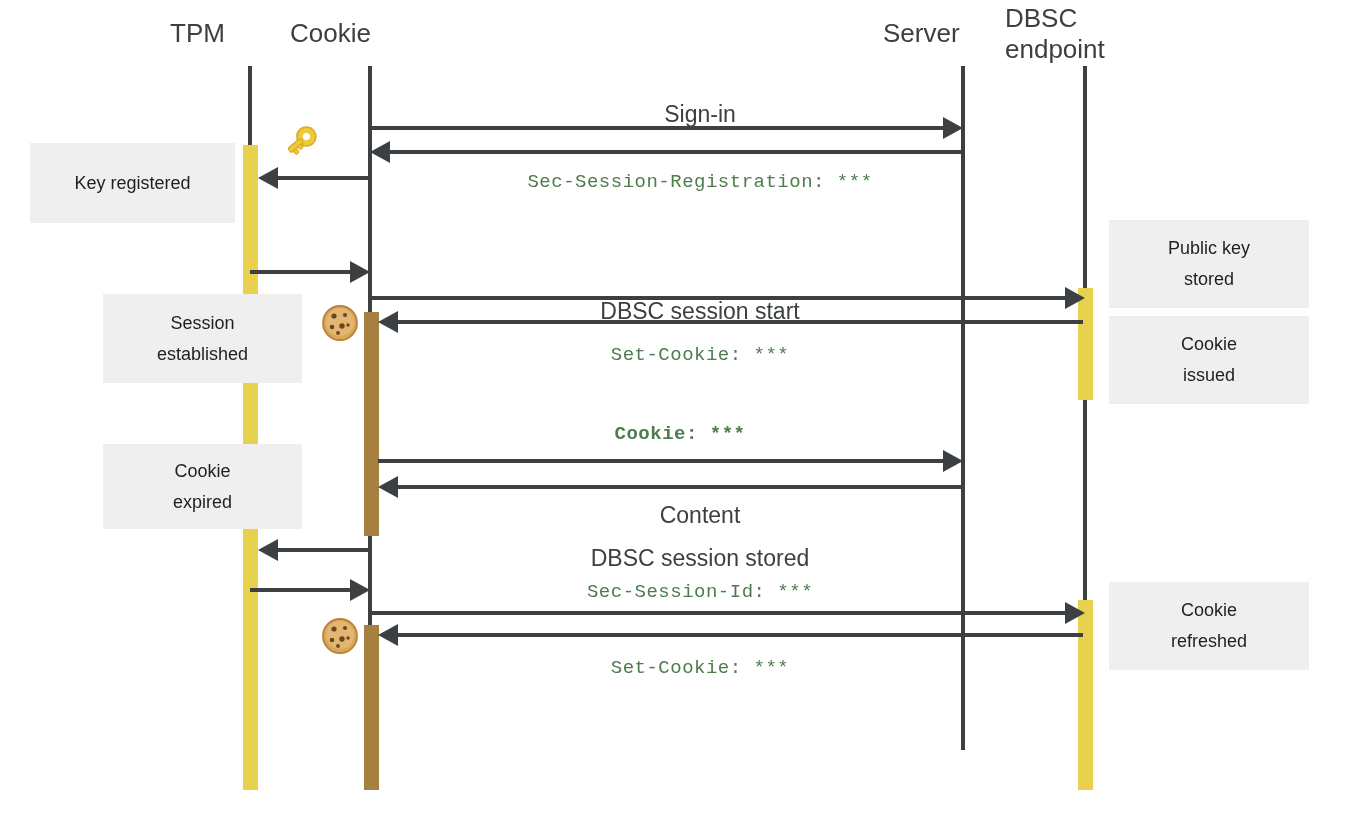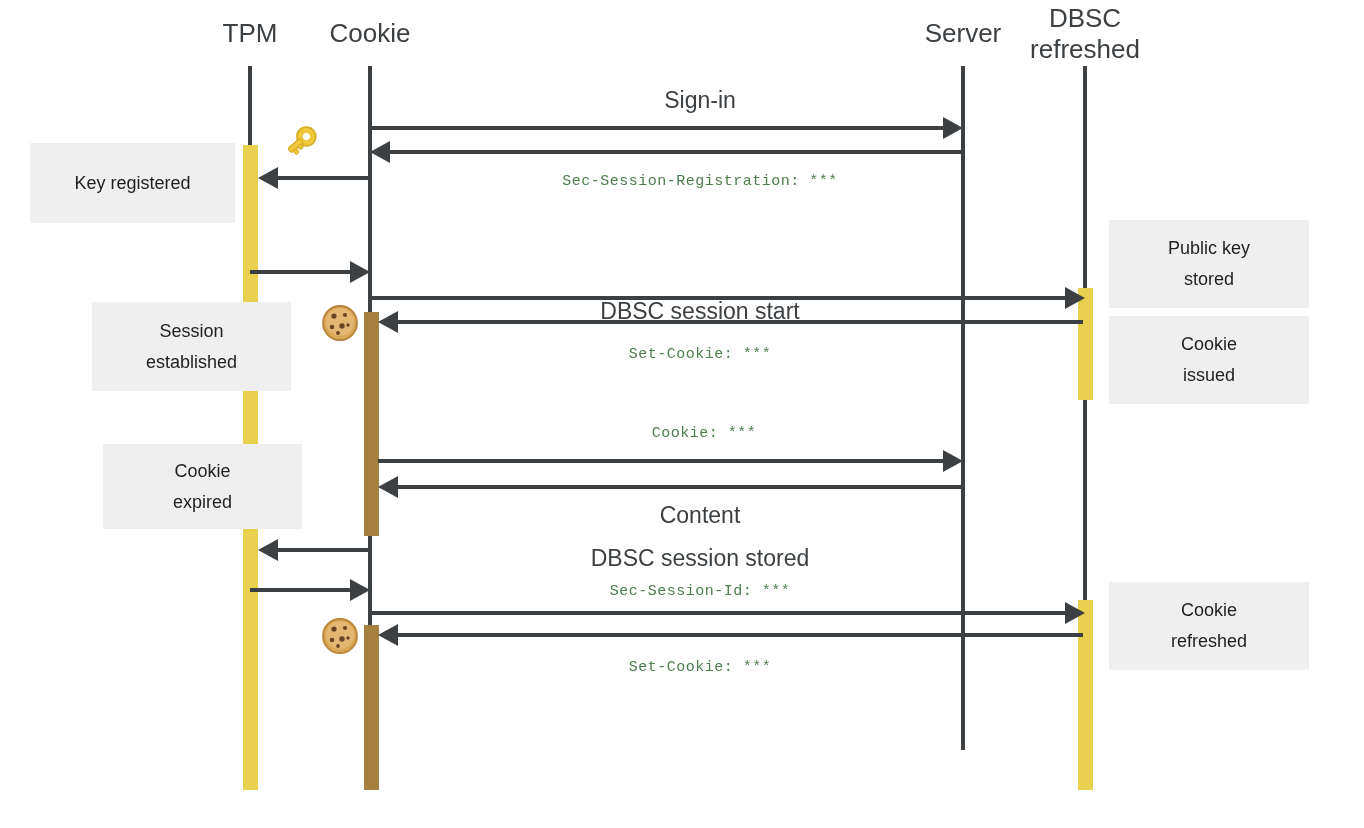--- a/index.html
+++ b/index.html
@@ -18,21 +18,20 @@
   .lifeline{
     position:absolute;
     width:4px;
     background:#3c4043;
   }
   .actor-label{
     position:absolute;
     color:#3c4043;
     font-size:26px;
     line-height:31px;
-    text-align:center;
     white-space:pre-line;
   }
   
   .activation{
     position:absolute;
     width:15px;
   }
   .act-tpm{ background:#e8d14f; }
   .act-browser{ background:#a5803f; }
   .act-dbsc{ background:#e8d14f; }
@@ -70,21 +69,21 @@
     position:absolute;
     text-align:center;
     color:#3c4043;
     font-size:23px;
     line-height:28px;
     white-space:nowrap;
   }
   .msg-label.mono{
     font-family:"Liberation Mono", "DejaVu Sans Mono", monospace;
     color:#4e7d4e;
-    font-size:15px;
+    font-size:19px;
     letter-spacing:0.5px;
   }
 
   
   .emoji{
     position:absolute;
     font-size:34px;
     line-height:34px;
     user-select:none;
   }
@@ -92,53 +91,53 @@
 </style>
 </head>
 <body>
 
 <div id="stage">
 
   <div class="actor-label" style="left:170px;top:18px;width:160px;">TPM</div>
   <div class="actor-label" style="left:290px;top:18px;width:160px;">Cookie</div>
   <div class="actor-label" style="left:883px;top:18px;width:160px;">Server</div>
   <div class="actor-label" style="left:1005px;top:3px;width:160px;">DBSC
-refreshed</div>
+endpoint</div>
 
   <div class="lifeline" style="left:248px;top:66px;height:724px;"></div>
   <div class="lifeline" style="left:368px;top:66px;height:724px;"></div>
   <div class="lifeline" style="left:961px;top:66px;height:684px;"></div>
   <div class="lifeline" style="left:1083px;top:66px;height:724px;"></div>
 
   <div class="activation act-tpm" style="left:243px;top:145px;height:645px;"></div>
 
   <div class="activation act-browser" style="left:364px;top:312px;height:224px;"></div>
   <div class="activation act-browser" style="left:364px;top:625px;height:165px;"></div>
 
   <div class="activation act-dbsc" style="left:1078px;top:288px;height:112px;"></div>
   <div class="activation act-dbsc" style="left:1078px;top:600px;height:190px;"></div>
 
   <div class="note" style="left:30px;top:143px;width:205px;height:80px;">Key registered</div>
 
-  <div class="note" style="left:92px;top:294px;width:199px;height:89px;margin-top:8px;">Session
+  <div class="note" style="left:103px;top:294px;width:199px;height:89px;">Session
 established</div>
 
   <div class="note" style="left:103px;top:444px;width:199px;height:85px;">Cookie
 expired</div>
 
   <div class="note" style="left:1109px;top:220px;width:200px;height:88px;">Public key
 stored</div>
 
   <div class="note" style="left:1109px;top:316px;width:200px;height:88px;">Cookie
 issued</div>
 
   <div class="note" style="left:1109px;top:582px;width:200px;height:88px;">Cookie
 refreshed</div>
 
-  <div class="msg-label" style="left:440px;top:86px;width:520px;">Sign-in</div>
+  <div class="msg-label" style="left:440px;top:100px;width:520px;">Sign-in</div>
   <div class="msg-line" style="left:370px;top:126px;width:575px;"></div>
   <div class="arrowhead arrow-right" style="left:943px;top:117px;"></div>
 
   <div class="msg-line" style="left:390px;top:150px;width:573px;"></div>
   <div class="arrowhead arrow-left" style="left:370px;top:141px;"></div>
   <div class="msg-label mono" style="left:440px;top:168px;width:520px;">Sec-Session-Registration: ***</div>
 
   <div class="emoji key-glyph" style="left:281px;top:122px;">
     <svg width="40" height="38" viewBox="0 0 40 38" aria-hidden="true">
       <g transform="rotate(-40 20 19)">
@@ -171,21 +170,21 @@
       <circle cx="20" cy="19" r="14" fill="#e3b771"></circle>
       <circle cx="14" cy="13" r="2.6" fill="#6b4423"></circle>
       <circle cx="25" cy="12" r="2.1" fill="#6b4423"></circle>
       <circle cx="12" cy="24" r="2.3" fill="#6b4423"></circle>
       <circle cx="22" cy="23" r="2.7" fill="#6b4423"></circle>
       <circle cx="28" cy="22" r="1.7" fill="#6b4423"></circle>
       <circle cx="18" cy="30" r="1.9" fill="#6b4423"></circle>
     </svg>
   </div>
 
-  <div class="msg-label mono" style="left:444px;top:420px;width:520px;">Cookie: ***</div>
+  <div class="msg-label mono" style="left:420px;top:420px;width:520px;font-weight:bold;">Cookie: ***</div>
   <div class="msg-line" style="left:378px;top:459px;width:567px;"></div>
   <div class="arrowhead arrow-right" style="left:943px;top:450px;"></div>
 
   <div class="msg-line" style="left:398px;top:485px;width:565px;"></div>
   <div class="arrowhead arrow-left" style="left:378px;top:476px;"></div>
   <div class="msg-label" style="left:440px;top:501px;width:520px;">Content</div>
 
   <div class="msg-line" style="left:278px;top:548px;width:92px;"></div>
   <div class="arrowhead arrow-left" style="left:258px;top:539px;"></div>
 

